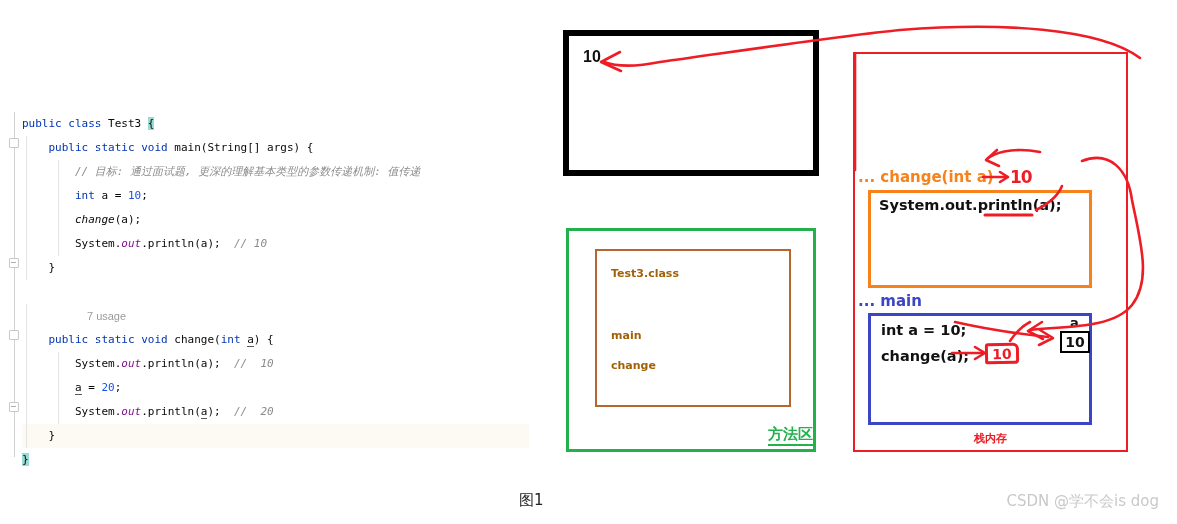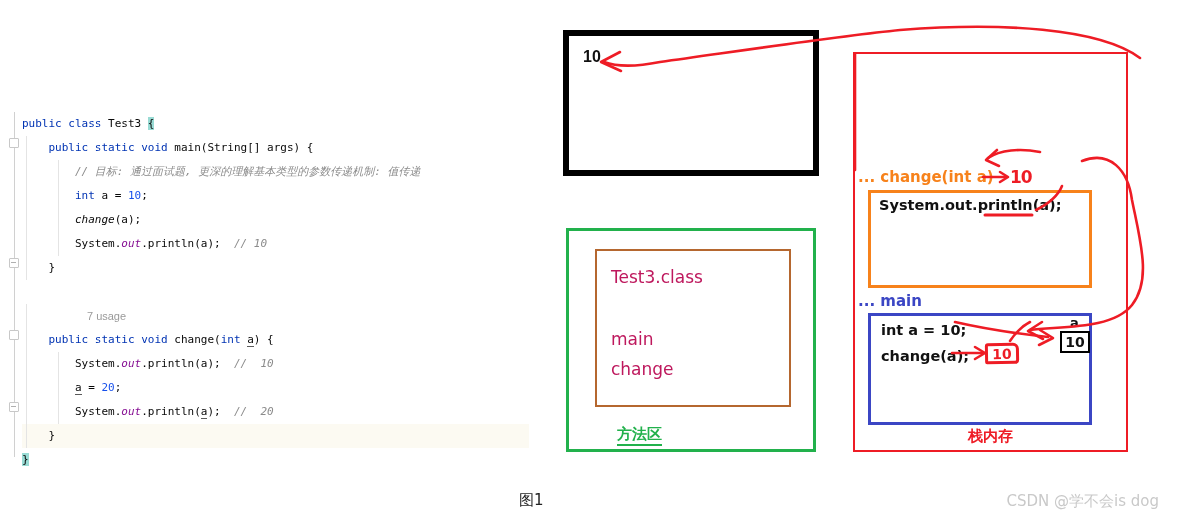--- a/index.html
+++ b/index.html
@@ -156,30 +156,30 @@
     top: 18px;
     width: 196px;
     height: 158px;
     border: 2px solid #b5672f;
     background: #ffffff;
     box-sizing: border-box;
   }
   .class-text {
     position: absolute;
     left: 14px;
-    font-weight: normal;
-    font-size: 17px;
-    color: #be185d;
+    font-weight: bold;
+    font-size: 11px;
+    color: #a16207;
     font-family: "DejaVu Sans", sans-serif;
   }
   #method-area-label {
     position: absolute;
     left: 0; right: 0;
     bottom: 5px;
-    text-align: left;
+    text-align: right;
     font-weight: bold;
     font-size: 15px;
     color: #22b14c;
     font-family: "DejaVu Sans", sans-serif;
     padding-left: 48px;
   }
   #method-area-label span {
     border-bottom: 2px solid #22b14c;
     padding-bottom: 1px;
   }
@@ -194,21 +194,21 @@
     border: 2px solid #ee1c25;
     background: #ffffff;
     box-sizing: border-box;
   }
   #stack-label {
     position: absolute;
     left: 0; right: 0;
     bottom: 4px;
     text-align: center;
     font-weight: bold;
-    font-size: 15px;
+    font-size: 11px;
     color: #ee1c25;
     font-family: "DejaVu Sans", sans-serif;
   }
 
   .frame-title {
     position: absolute;
     font-weight: bold;
     font-size: 15px;
     font-family: "DejaVu Sans", sans-serif;
     white-space: nowrap;

